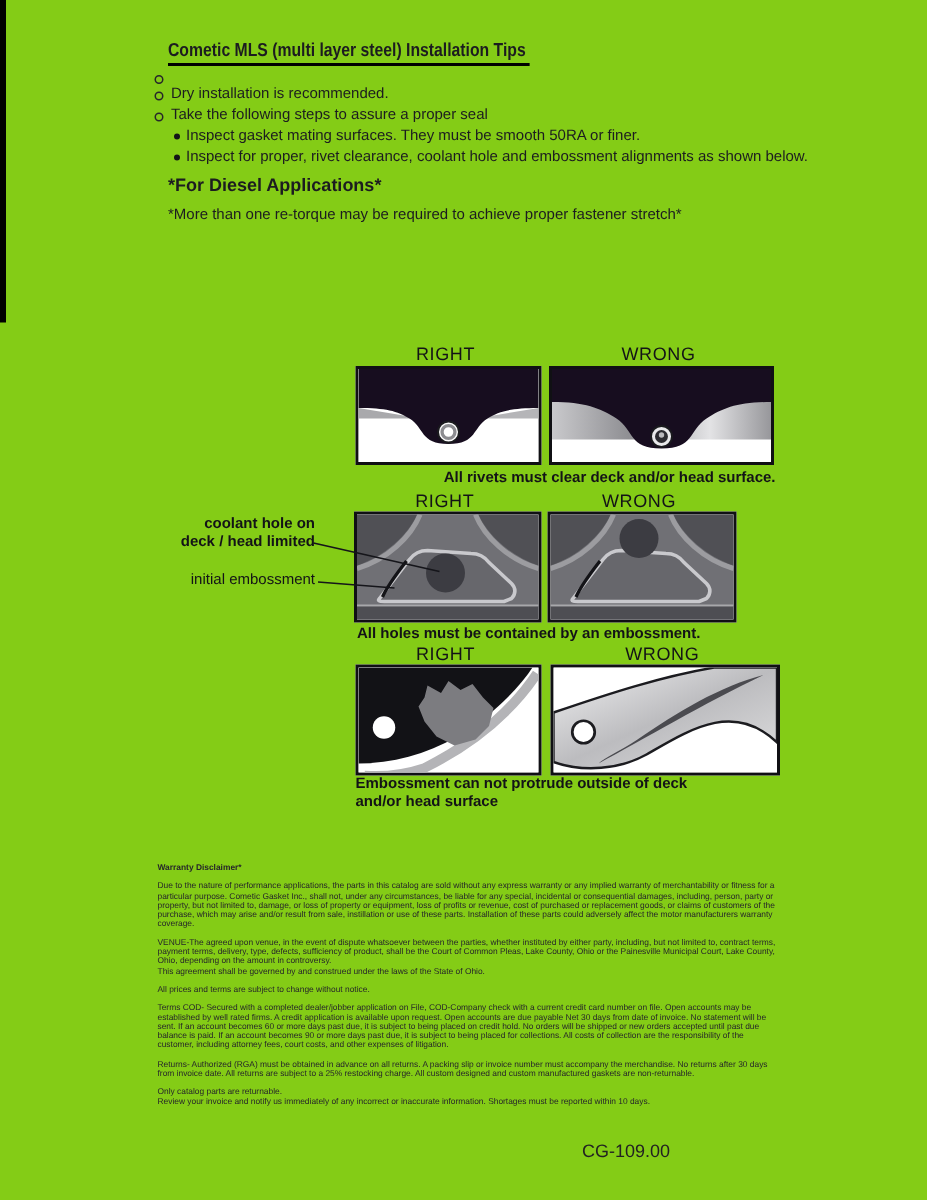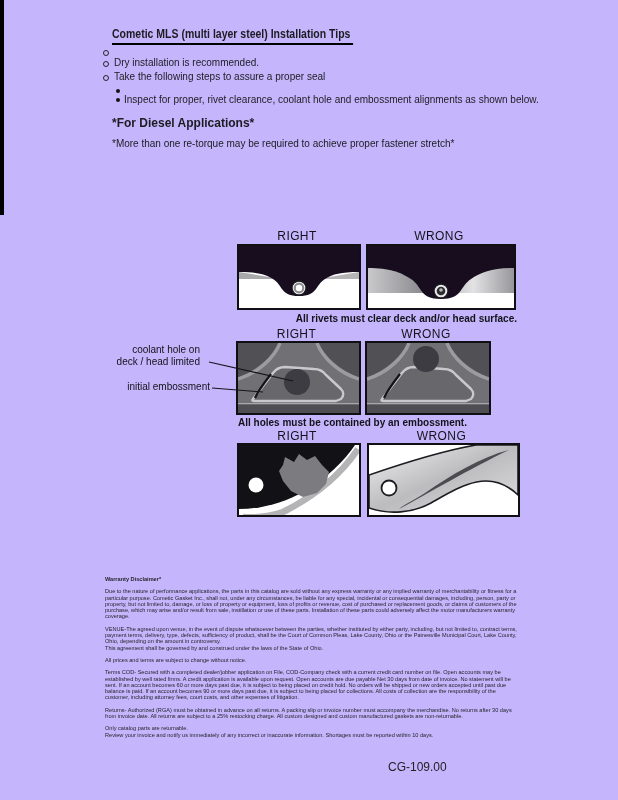--- a/index.html
+++ b/index.html
@@ -1,16 +1,16 @@
 <!DOCTYPE html>
 <html><head>
 <meta charset="utf-8">
 <style>
   html,body{margin:0;padding:0;background:#ffffff;}
-  .page{position:relative;width:618px;height:800px;background:#c4b5fd;overflow:hidden;
+  .page{position:relative;width:618px;height:800px;background:#84cc16;overflow:hidden;
         font-family:"Liberation Sans","DejaVu Sans",sans-serif;color:#1c1c20;}
   .edge-mark{position:absolute;left:0;top:0;width:4px;height:215px;background:#000;}
 
   
   .title-wrap{position:absolute;left:112px;top:24px;}
   .title{display:inline-block;font-size:12.5px;font-weight:bold;white-space:nowrap;
          border-bottom:2px solid #000;padding:0 3px 2px 0;
          transform:scaleX(.84);transform-origin:left bottom;letter-spacing:0;}
 
   
@@ -59,20 +59,21 @@
     <div class="tip">
       <span class="odot"></span>
       <span>Dry installation is recommended.</span>
     </div>
     <div class="tip">
       <span class="odot"></span>
       <span>Take the following steps to assure a proper seal</span>
     </div>
     <div class="tip sub">
       <span class="fdot"></span>
+      <span>Inspect gasket mating surfaces.  They must be smooth 50RA or finer.</span>
     </div>
     <div class="tip sub">
       <span class="fdot"></span>
       <span>Inspect for proper, rivet clearance, coolant hole and embossment alignments as shown below.</span>
     </div>
   </div>
 
   <div class="diesel">
     <h3>*For Diesel Applications*</h3>
     <p>*More than one re-torque may be required to achieve proper fastener stretch*</p>
@@ -109,21 +110,21 @@
       <circle cx="73" cy="45" r="4.3" fill="#2b2b30"></circle>
       <circle cx="73" cy="44" r="1.8" fill="#b9b9bc"></circle>
     </svg>
   </div>
 
   <div class="fig-caption" style="left:237px;top:313px;width:280px;text-align:right;">All rivets must clear deck and/or head surface.</div>
 
   <div class="rw-label" style="left:236px;top:327px;width:121px;">RIGHT</div>
   <div class="rw-label" style="left:365px;top:327px;width:122px;">WRONG</div>
 
-  <div class="callout" style="left:104px;top:344px;width:96px;">
+  <div class="callout" style="left:114px;top:344px;width:96px;font-weight:bold;">
     <span>coolant hole on</span><br>
     <span>deck / head limited</span>
   </div>
   <div class="callout" style="left:114px;top:381px;width:96px;">initial embossment</div>
 
   <svg class="lines-overlay" width="95" height="42">
     <line x1="4" y1="7" x2="88" y2="26" stroke="#15151a" stroke-width="1.1"></line>
     <line x1="7" y1="33" x2="58" y2="37" stroke="#15151a" stroke-width="1.1"></line>
   </svg>
 
@@ -181,20 +182,21 @@
           <stop offset="1" stop-color="#dededf"></stop>
         </linearGradient>
       </defs>
       <rect x="0" y="0" width="149" height="70" fill="#ffffff"></rect>
       <path d="M0,30 C38,17 72,6 107,0 L149,0 L149,50 C120,22 90,42 62,58 C44,68 20,70 0,63 Z" fill="url(#silverg)" stroke="#1c1c20" stroke-width="1.6"></path>
       <path d="M30,64 C60,48 100,24 140,5 C112,12 82,30 56,48 C44,56 34,60 30,64 Z" fill="#4b4b50"></path>
       <circle cx="20" cy="43" r="7.5" fill="#ffffff" stroke="#1c1c20" stroke-width="1.8"></circle>
     </svg>
   </div>
 
+  <div class="fig-caption" style="left:237px;top:517px;width:238px;">Embossment can not protrude outside of deck and/or head surface</div>
 
   <div class="legal">
     <p class="lh">Warranty Disclaimer*</p>
     <p>Due to the nature of performance applications, the parts in this catalog are sold without any express warranty or any implied warranty of merchantability or fitness for a particular purpose.  Cometic Gasket Inc., shall not, under any circumstances, be liable for any special, incidental or consequential damages, including, person, party or property, but not limited to, damage, or loss of property or equipment, loss of profits or revenue, cost of purchased or replacement goods, or claims of customers of the purchase, which may arise and/or result from sale, instillation or use of these parts.  Installation of these parts could adversely affect the motor manufacturers warranty coverage.</p>
     <p class="tight">VENUE-The agreed upon venue, in the event of dispute whatsoever between the parties, whether instituted by either party, including, but not limited to, contract terms, payment terms, delivery, type, defects, sufficiency of product, shall be the Court of Common Pleas, Lake County, Ohio or the Painesville Municipal Court, Lake County, Ohio, depending on the amount in controversy.</p>
     <p>This agreement shall be governed by and construed under the laws of the State of Ohio.</p>
     <p>All prices and terms are subject to change without notice.</p>
     <p>Terms COD- Secured with a completed dealer/jobber application on File, COD-Company check with a current credit card number on file.  Open accounts may be established by well rated firms.  A credit application is available upon request.  Open accounts are due payable Net 30 days from date of invoice.  No statement will be sent.  If an account becomes 60 or more days past due, it is subject to being placed on credit hold.  No orders will be shipped or new orders accepted until past due balance is paid.  If an account becomes 90 or more days past due, it is subject to being placed for collections.  All costs of collection are the responsibility of the customer, including attorney fees, court costs, and other expenses of litigation.</p>
     <p>Returns- Authorized (RGA) must be obtained in advance on all returns.  A packing slip or invoice number must accompany the merchandise.  No returns after 30 days from invoice date.  All returns are subject to a 25% restocking charge.  All custom designed and custom manufactured gaskets are non-returnable.</p>
     <p class="tight">Only catalog parts are returnable.</p>

